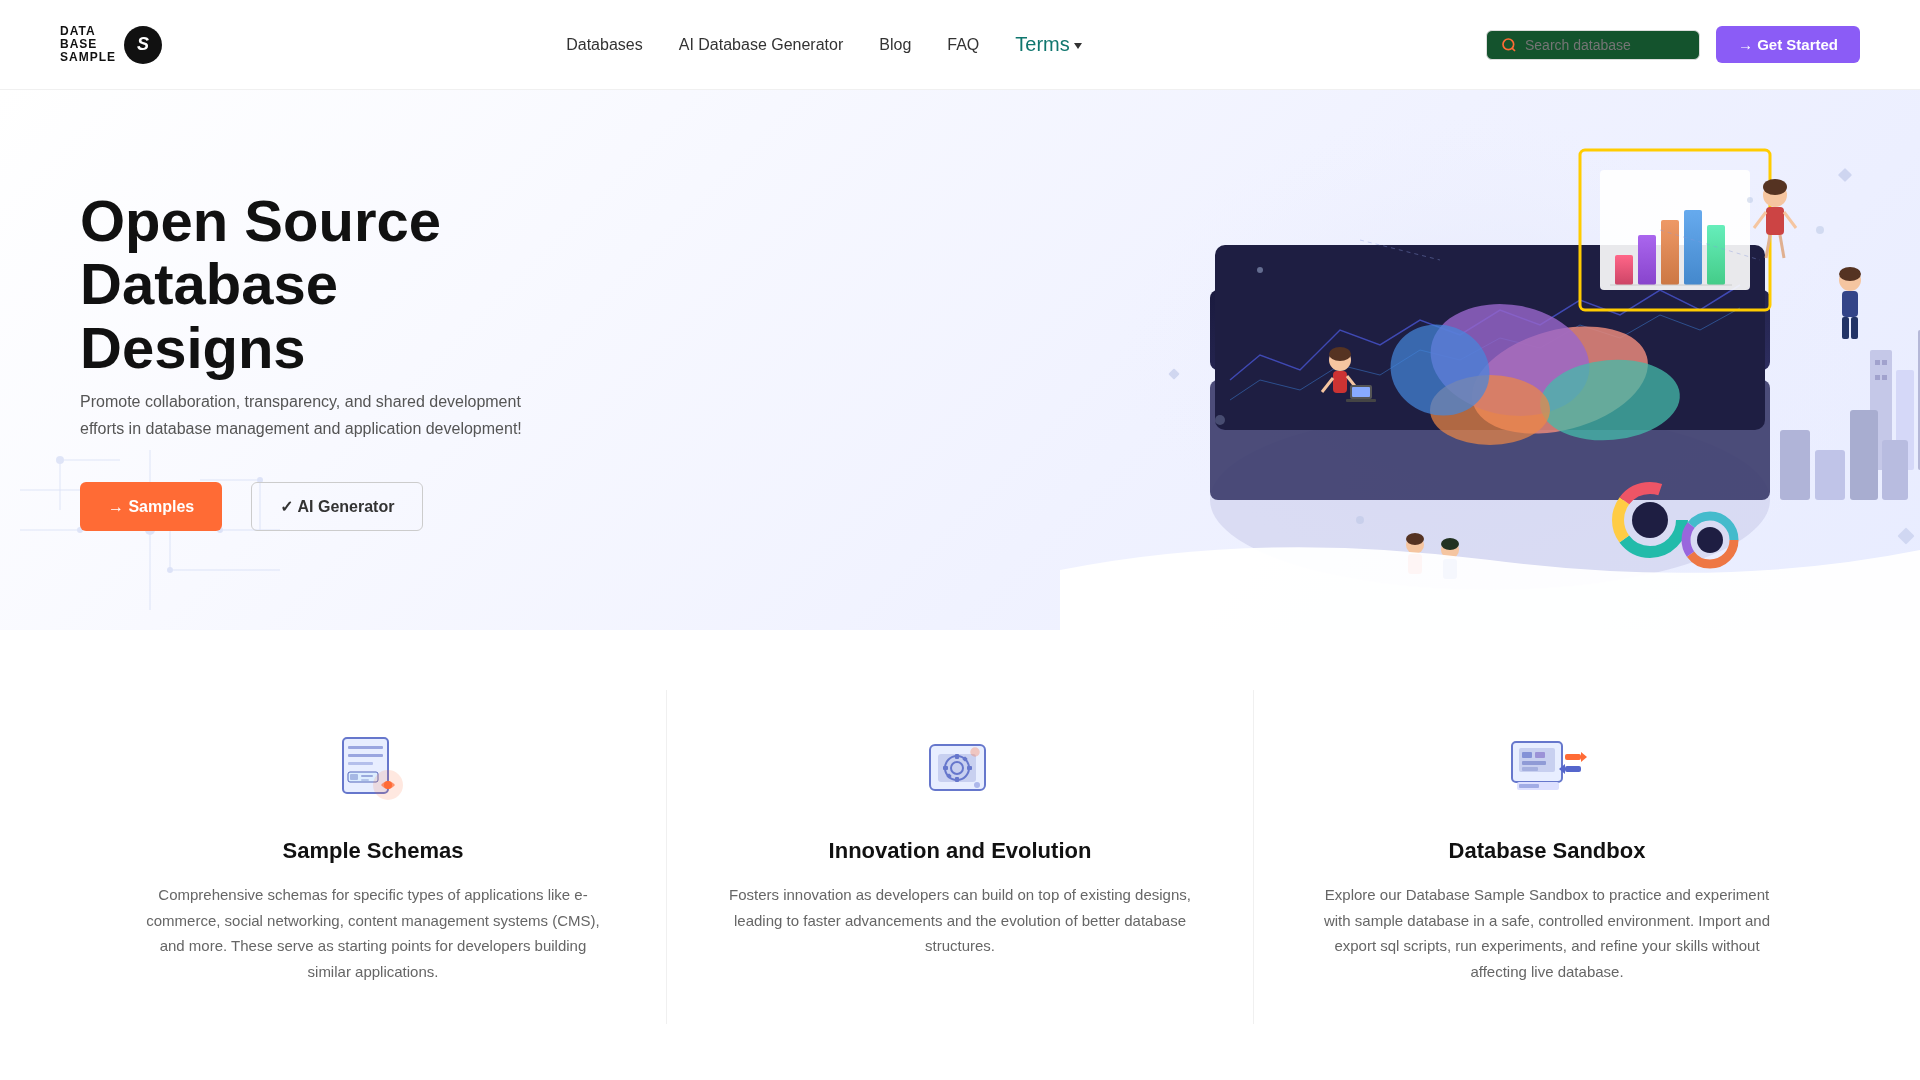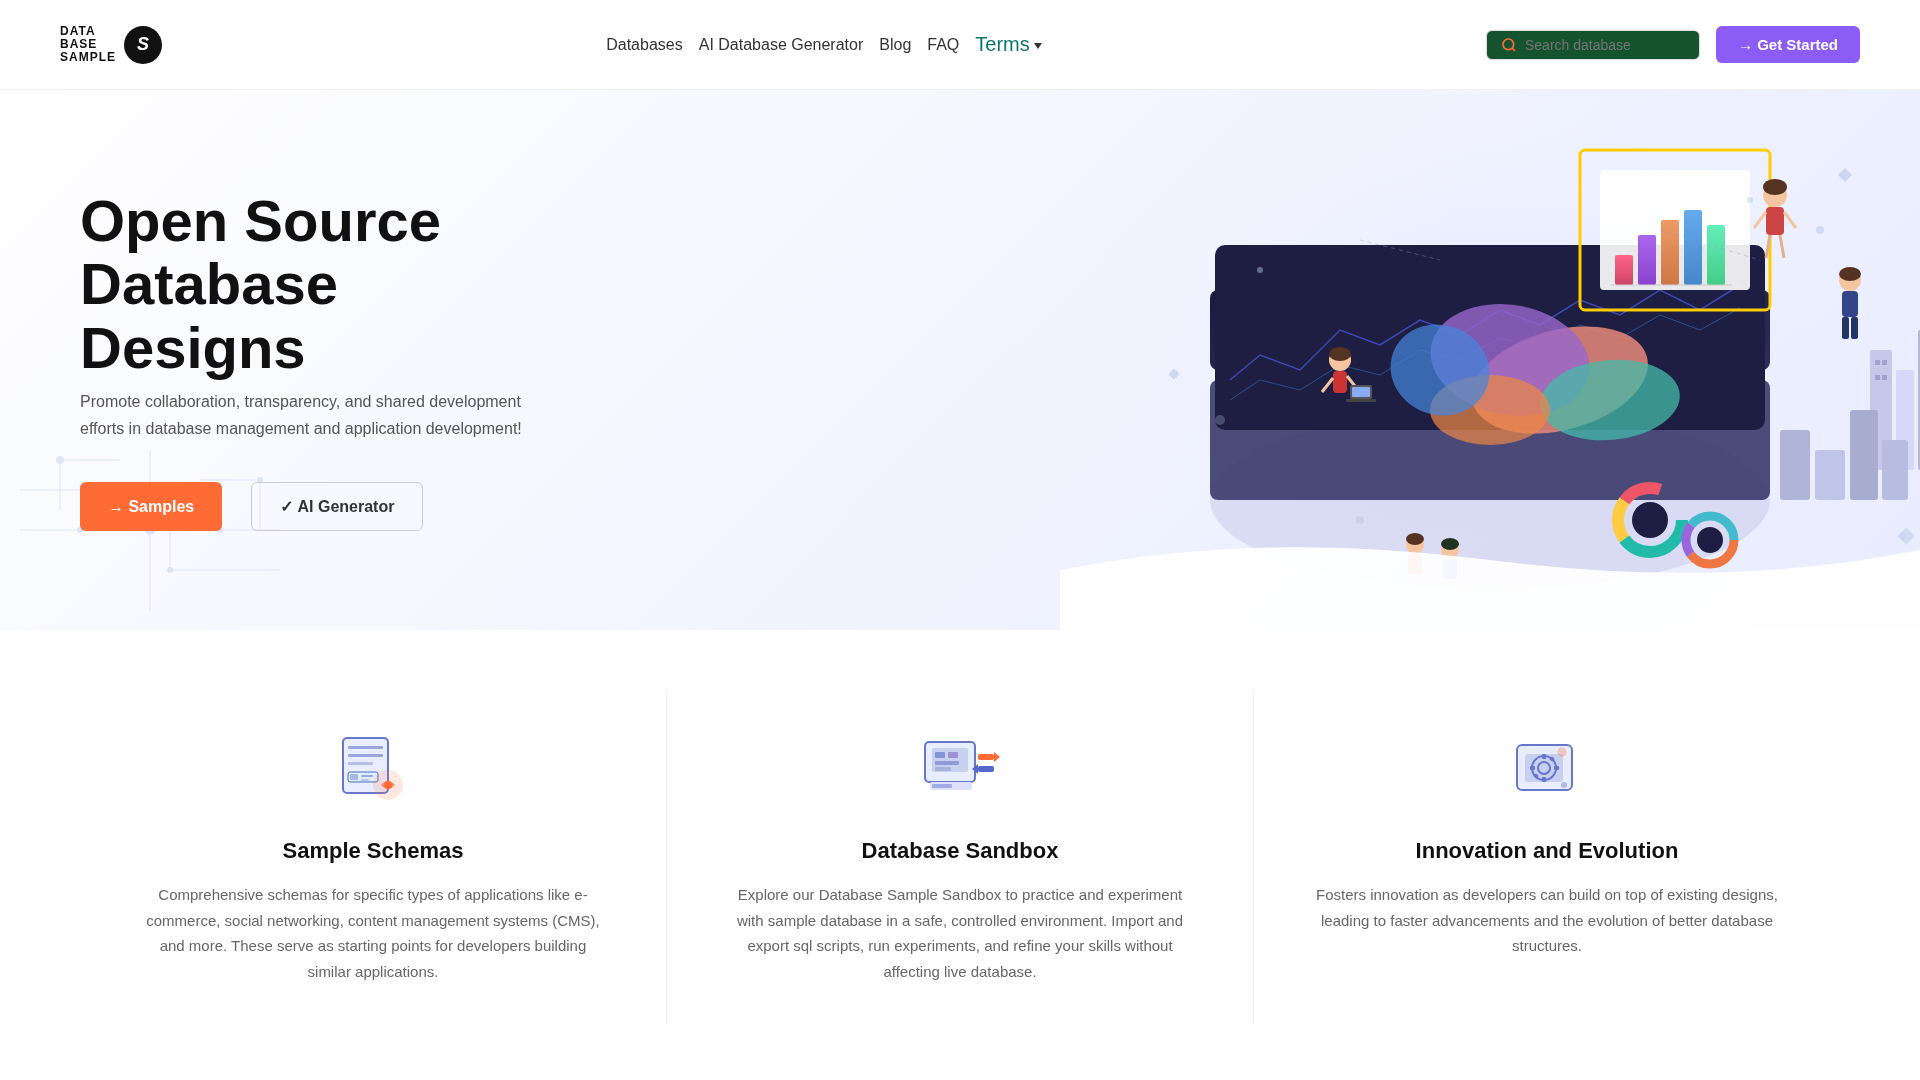--- a/index.html
+++ b/index.html
@@ -36,21 +36,21 @@
       align-items: center;
       justify-content: center;
       color: #fff;
       font-size: 18px;
       font-weight: 900;
       font-style: italic;
     }
     nav {
       display: flex;
       align-items: center;
-      gap: 16px;
+      gap: 36px;
     }
     nav a {
       text-decoration: none;
       color: #333;
       font-size: 16px;
       font-weight: 500;
     }
     .terms-dropdown {
       display: flex;
       align-items: center;
@@ -450,57 +450,57 @@
         <circle cx="55" cy="55" r="4" fill="#ff6b35"></circle>
       </svg>
     </div>
     <h3 class="feature-title">Sample Schemas</h3>
     <p class="feature-desc">Comprehensive schemas for specific types of applications like e-commerce, social networking, content management systems (CMS), and more. These serve as starting points for developers building similar applications.</p>
   </div>
 
   <div class="feature-card">
     <div class="feature-icon">
       <svg viewBox="0 0 80 80" xmlns="http://www.w3.org/2000/svg">
+        <rect x="10" y="15" width="55" height="45" rx="5" fill="#e8eeff" stroke="#6677cc" stroke-width="2"></rect>
+        <rect x="18" y="24" width="38" height="28" rx="3" fill="#c8d0f0"></rect>
+
+        <circle cx="37" cy="38" r="12" fill="none" stroke="#6677cc" stroke-width="2"></circle>
+        <circle cx="37" cy="38" r="6" fill="none" stroke="#6677cc" stroke-width="2"></circle>
+        <rect x="35" y="24" width="4" height="5" rx="1" fill="#6677cc"></rect>
+        <rect x="35" y="47" width="4" height="5" rx="1" fill="#6677cc"></rect>
+        <rect x="47" y="36" width="5" height="4" rx="1" fill="#6677cc"></rect>
+        <rect x="23" y="36" width="5" height="4" rx="1" fill="#6677cc"></rect>
+
+        <rect x="43" y="27" width="4" height="4" rx="1" fill="#6677cc" transform="rotate(45,45,29)"></rect>
+        <rect x="27" y="44" width="4" height="4" rx="1" fill="#6677cc" transform="rotate(45,29,46)"></rect>
+
+        <circle cx="55" cy="22" r="4" fill="#ff6b35" opacity="0.3" stroke="#ff6b35" stroke-width="1.5"></circle>
+        <circle cx="57" cy="55" r="3" fill="#5566cc" opacity="0.4"></circle>
+      </svg>
+    </div>
+    <h3 class="feature-title">Innovation and Evolution</h3>
+    <p class="feature-desc">Fosters innovation as developers can build on top of existing designs, leading to faster advancements and the evolution of better database structures.</p>
+  </div>
+
+  <div class="feature-card">
+    <div class="feature-icon">
+      <svg viewBox="0 0 80 80" xmlns="http://www.w3.org/2000/svg">
         <rect x="5" y="12" width="50" height="40" rx="4" fill="#e8eeff" stroke="#6677cc" stroke-width="2"></rect>
         <rect x="12" y="18" width="36" height="24" rx="2" fill="#c8d0f0"></rect>
         <rect x="15" y="22" width="10" height="6" rx="1" fill="#6677cc" opacity="0.7"></rect>
         <rect x="28" y="22" width="10" height="6" rx="1" fill="#8877cc" opacity="0.7"></rect>
         <rect x="15" y="31" width="24" height="4" rx="1" fill="#5566bb" opacity="0.5"></rect>
         <rect x="15" y="37" width="16" height="4" rx="1" fill="#5566bb" opacity="0.3"></rect>
 
         <rect x="58" y="24" width="16" height="6" rx="2" fill="#ff6b35"></rect>
         <polygon points="74,22 80,27 74,32" fill="#ff6b35"></polygon>
         <rect x="58" y="36" width="16" height="6" rx="2" fill="#5566cc"></rect>
         <polygon points="58,34 52,39 58,44" fill="#5566cc"></polygon>
 
         <rect x="10" y="52" width="42" height="8" rx="2" fill="#dde0ff"></rect>
         <rect x="12" y="54" width="20" height="4" rx="1" fill="#6677cc" opacity="0.5"></rect>
       </svg>
     </div>
     <h3 class="feature-title">Database Sandbox</h3>
     <p class="feature-desc">Explore our Database Sample Sandbox to practice and experiment with sample database in a safe, controlled environment. Import and export sql scripts, run experiments, and refine your skills without affecting live database.</p>
   </div>
 
-  <div class="feature-card">
-    <div class="feature-icon">
-      <svg viewBox="0 0 80 80" xmlns="http://www.w3.org/2000/svg">
-        <rect x="10" y="15" width="55" height="45" rx="5" fill="#e8eeff" stroke="#6677cc" stroke-width="2"></rect>
-        <rect x="18" y="24" width="38" height="28" rx="3" fill="#c8d0f0"></rect>
-
-        <circle cx="37" cy="38" r="12" fill="none" stroke="#6677cc" stroke-width="2"></circle>
-        <circle cx="37" cy="38" r="6" fill="none" stroke="#6677cc" stroke-width="2"></circle>
-        <rect x="35" y="24" width="4" height="5" rx="1" fill="#6677cc"></rect>
-        <rect x="35" y="47" width="4" height="5" rx="1" fill="#6677cc"></rect>
-        <rect x="47" y="36" width="5" height="4" rx="1" fill="#6677cc"></rect>
-        <rect x="23" y="36" width="5" height="4" rx="1" fill="#6677cc"></rect>
-
-        <rect x="43" y="27" width="4" height="4" rx="1" fill="#6677cc" transform="rotate(45,45,29)"></rect>
-        <rect x="27" y="44" width="4" height="4" rx="1" fill="#6677cc" transform="rotate(45,29,46)"></rect>
-
-        <circle cx="55" cy="22" r="4" fill="#ff6b35" opacity="0.3" stroke="#ff6b35" stroke-width="1.5"></circle>
-        <circle cx="57" cy="55" r="3" fill="#5566cc" opacity="0.4"></circle>
-      </svg>
-    </div>
-    <h3 class="feature-title">Innovation and Evolution</h3>
-    <p class="feature-desc">Fosters innovation as developers can build on top of existing designs, leading to faster advancements and the evolution of better database structures.</p>
-  </div>
-
 </section>
 
 </body></html>

